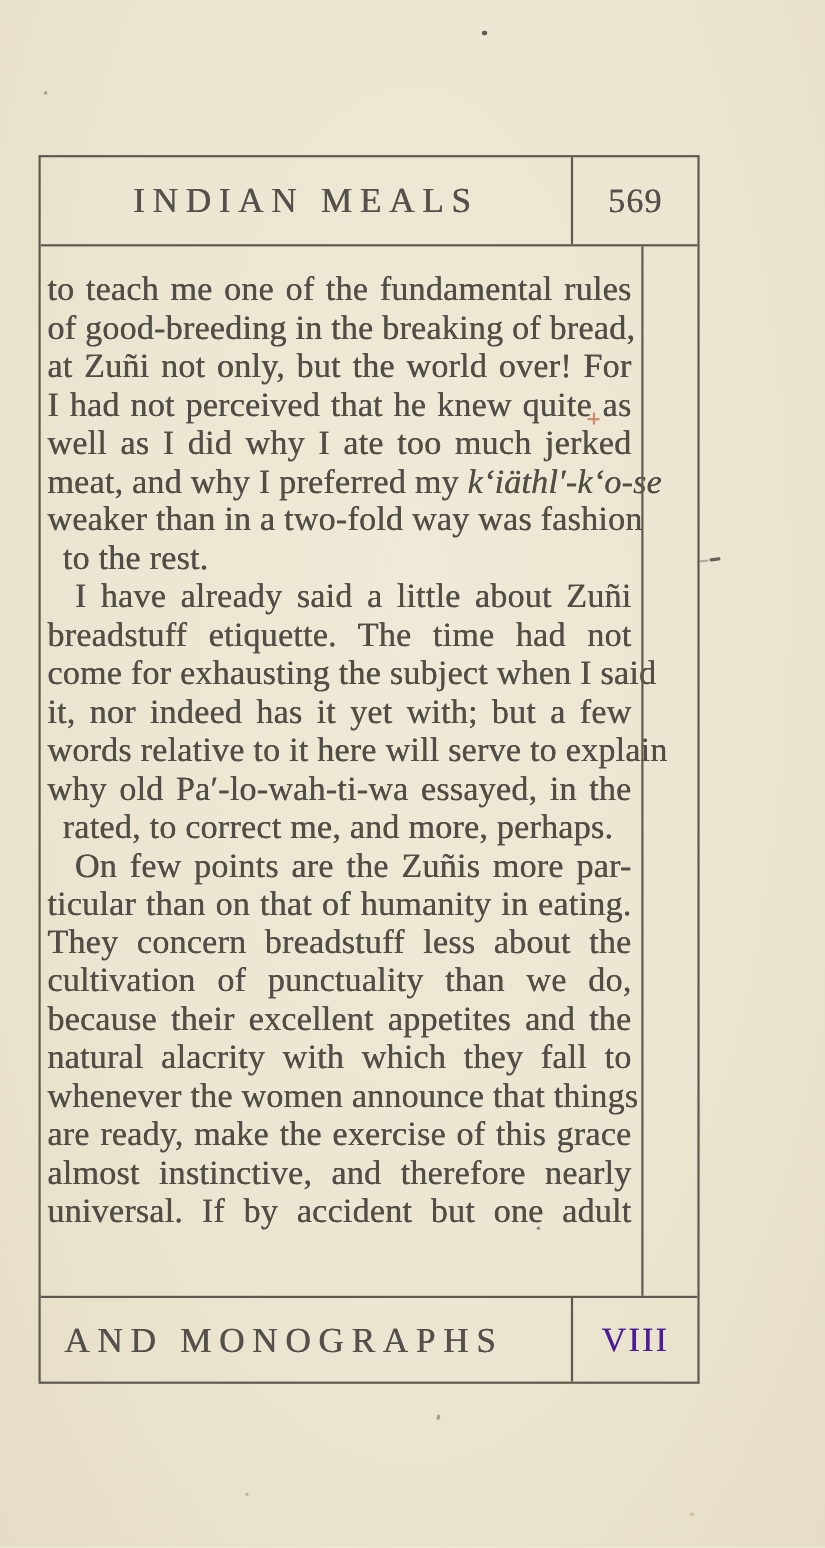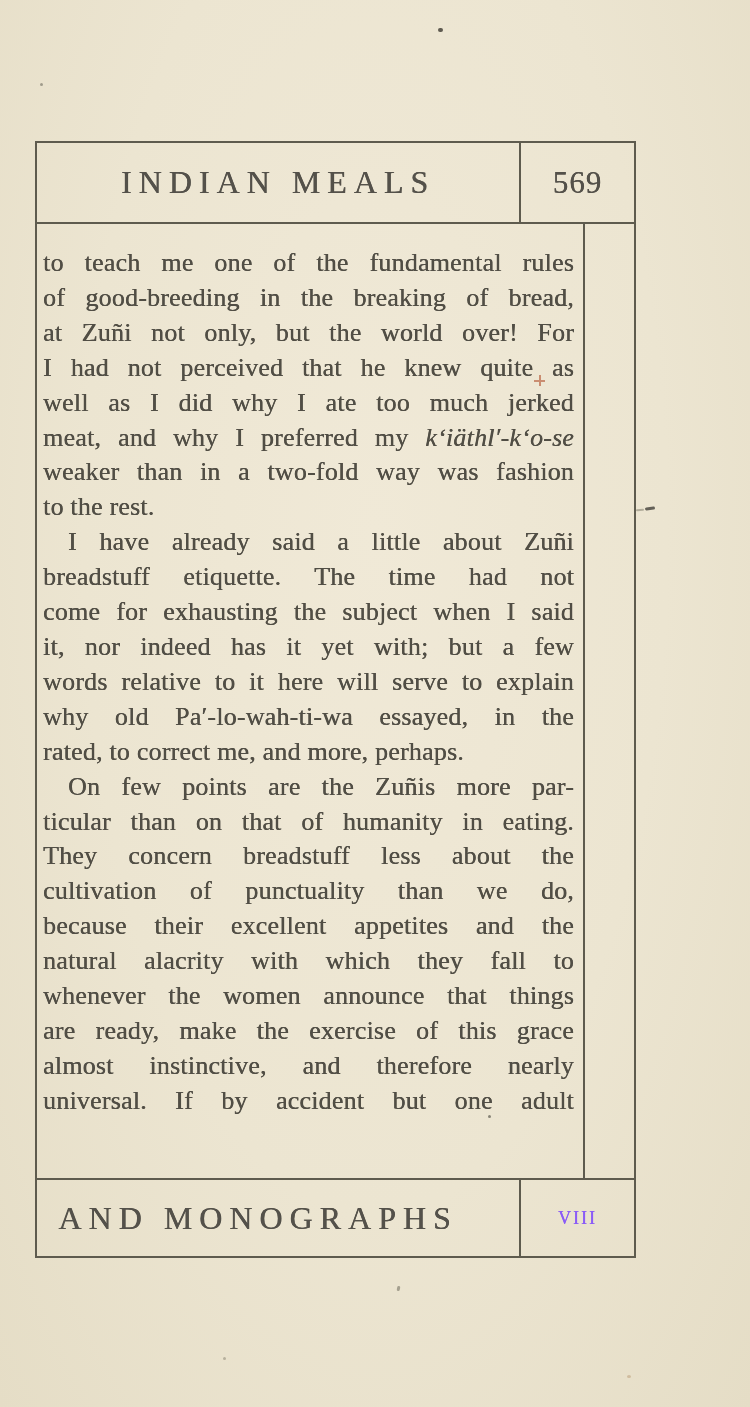--- a/index.html
+++ b/index.html
@@ -27,31 +27,31 @@
   .row-footer{ height:78px; border-top:2px solid var(--rule); display:flex;gap:40px; }
   .col-left{ flex:1; display:flex; align-items:center; justify-content:center; }
   .col-right{ width:115px; border-left:2px solid var(--rule);
               display:flex; align-items:center; justify-content:center; }
   .running-title{
     font-size:32px; letter-spacing:7px; color:#54514a;
     text-shadow:0.4px 0 0 currentColor;
     white-space:nowrap;
   }
   .folio{ font-size:31px; letter-spacing:1px; color:#54514a; text-shadow:0.3px 0 0 currentColor; }
-  .volume{ font-size:18px; letter-spacing:2px; color:#8b5cf6; text-shadow:0.3px 0 0 currentColor; }
+  .volume{ font-size:31px; letter-spacing:2px; color:#4c1d95; text-shadow:0.3px 0 0 currentColor; }
   .body-text{
     width:546px; padding:22px 9px 0 6px;
-    font-size:26px; line-height:34.9px;
+    font-size:31px; line-height:34.9px;
     letter-spacing:0.2px;
     text-shadow:0.3px 0 0 currentColor;
     display:block;
   }
   .margin-col{ flex:1; border-left:2px solid var(--rule); }
   .line{ text-align:justify; text-align-last:justify; white-space:nowrap; }
-  .line.para-end{ text-align-last:left; }
+  .line.para-end{ text-align-last:left;margin-left:14px; }
   .line.indent{ text-indent:25px; }
   .line i{ font-style:italic; }
   
   .speck{ position:absolute; border-radius:50%; }
   .s1{ left:438px; top:28px; width:5px; height:4px; background:#45423a; opacity:.85; border-radius:2px;}
   .s2{ left:40px; top:83px; width:3px; height:3px; background:#8d897a; opacity:.8;}
   .s4{ left:645px; top:507px; width:10px; height:3px; background:#55524a; border-radius:2px; transform:rotate(-7deg); opacity:.9;}
   .s4b{ left:636px; top:509px; width:8px; height:2px; background:#9a9585; border-radius:2px; transform:rotate(-5deg); opacity:.7;}
   .s5{ left:488px; top:1115px; width:3px; height:3px; background:#6d6a5e; opacity:.8;}
   .s6{ left:397px; top:1286px; width:3px; height:5px; background:#8d897a; opacity:.75; border-radius:2px; transform:rotate(12deg);}

